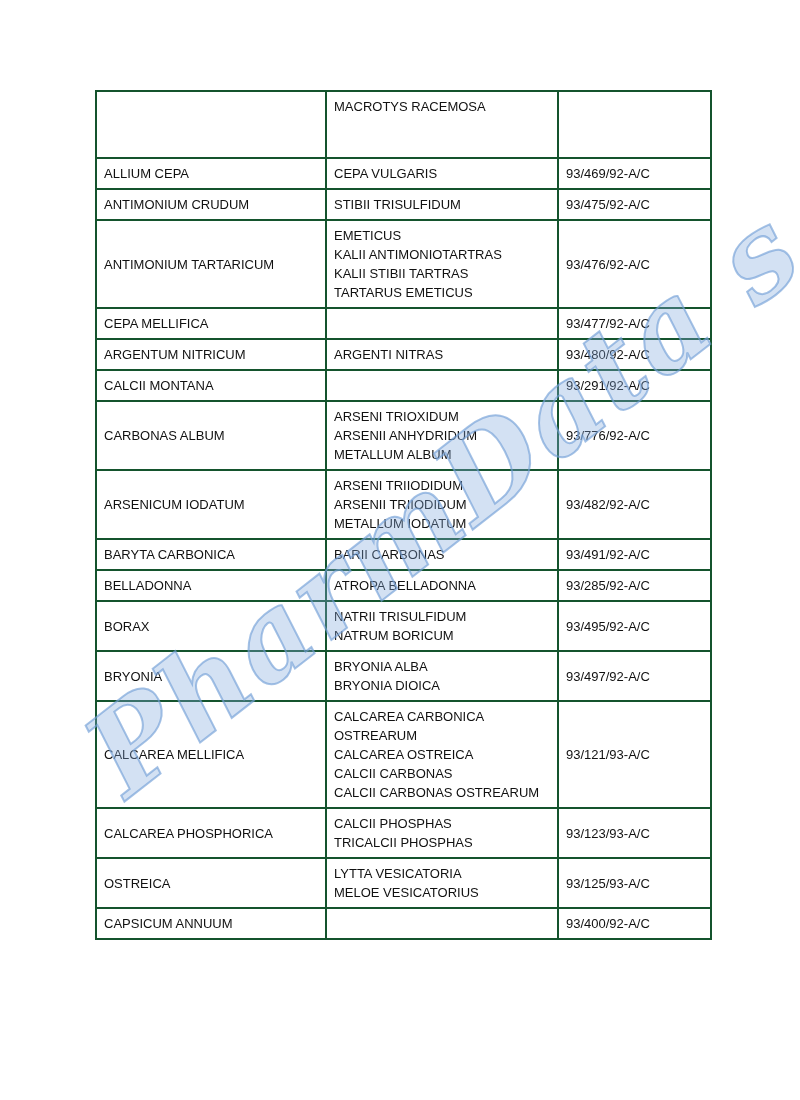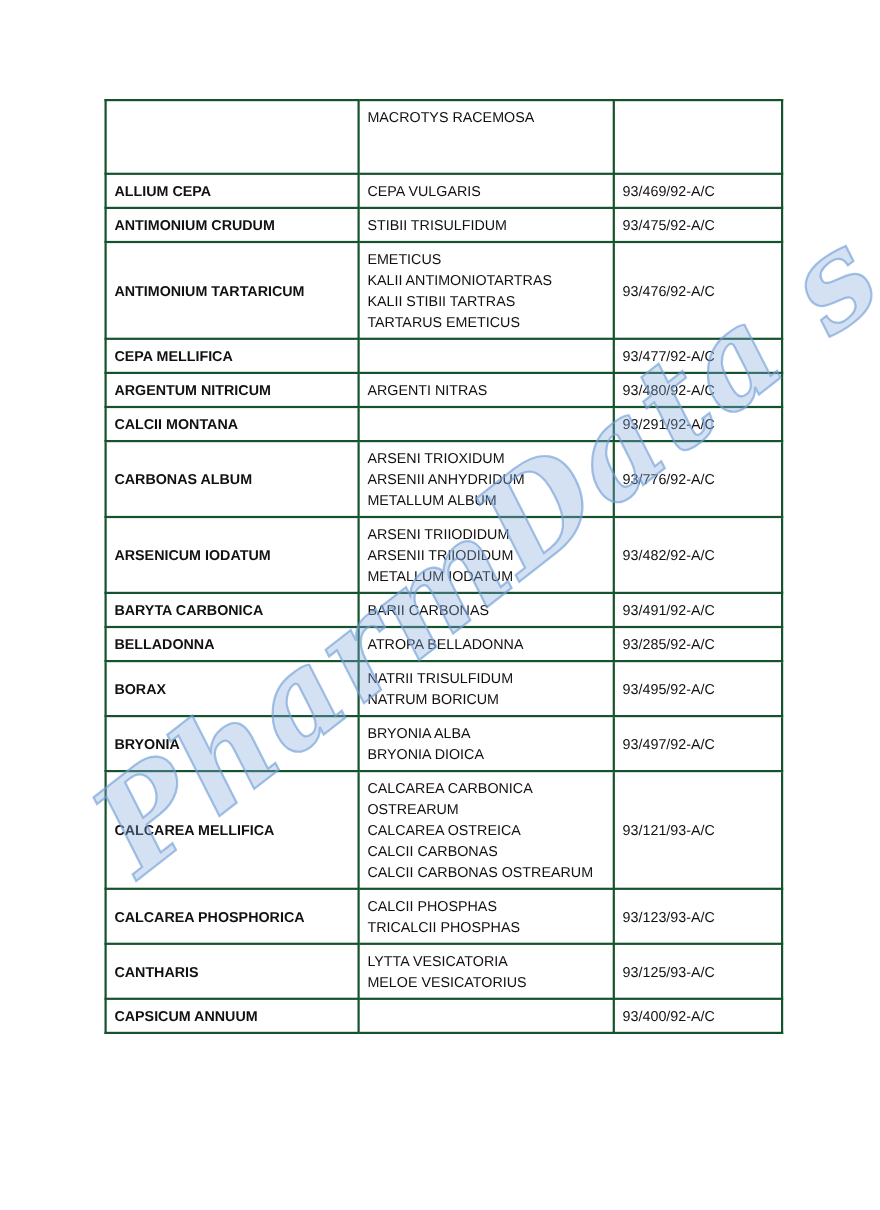--- a/index.html
+++ b/index.html
@@ -26,21 +26,21 @@
   }
   table.reg-table td {
     border: 2px solid #14532d;
     padding: 5px 7px;
     font-size: 13px;
     line-height: 19px;
     vertical-align: middle;
     overflow: hidden;
   }
   td.col-name {
-    font-weight: bold;
+    font-weight: normal;
   }
   td.col-syn {
     white-space: pre-line;
   }
   td.col-reg {
     white-space: nowrap;
   }
   tr.continuation td {
     height: 55px;
     vertical-align: top;
@@ -160,21 +160,21 @@
 CALCII CARBONAS OSTREARUM</td>
       <td class="col-reg">93/121/93-A/C</td>
     </tr>
         <tr>
       <td class="col-name">CALCAREA PHOSPHORICA</td>
       <td class="col-syn">CALCII PHOSPHAS
 TRICALCII PHOSPHAS</td>
       <td class="col-reg">93/123/93-A/C</td>
     </tr>
         <tr>
-      <td class="col-name">CANTHARIS</td>
+      <td class="col-name">OSTREICA</td>
       <td class="col-syn">LYTTA VESICATORIA
 MELOE VESICATORIUS</td>
       <td class="col-reg">93/125/93-A/C</td>
     </tr>
         <tr>
       <td class="col-name">CAPSICUM ANNUUM</td>
       <td class="col-syn"></td>
       <td class="col-reg">93/400/92-A/C</td>
     </tr>
       </tbody>

